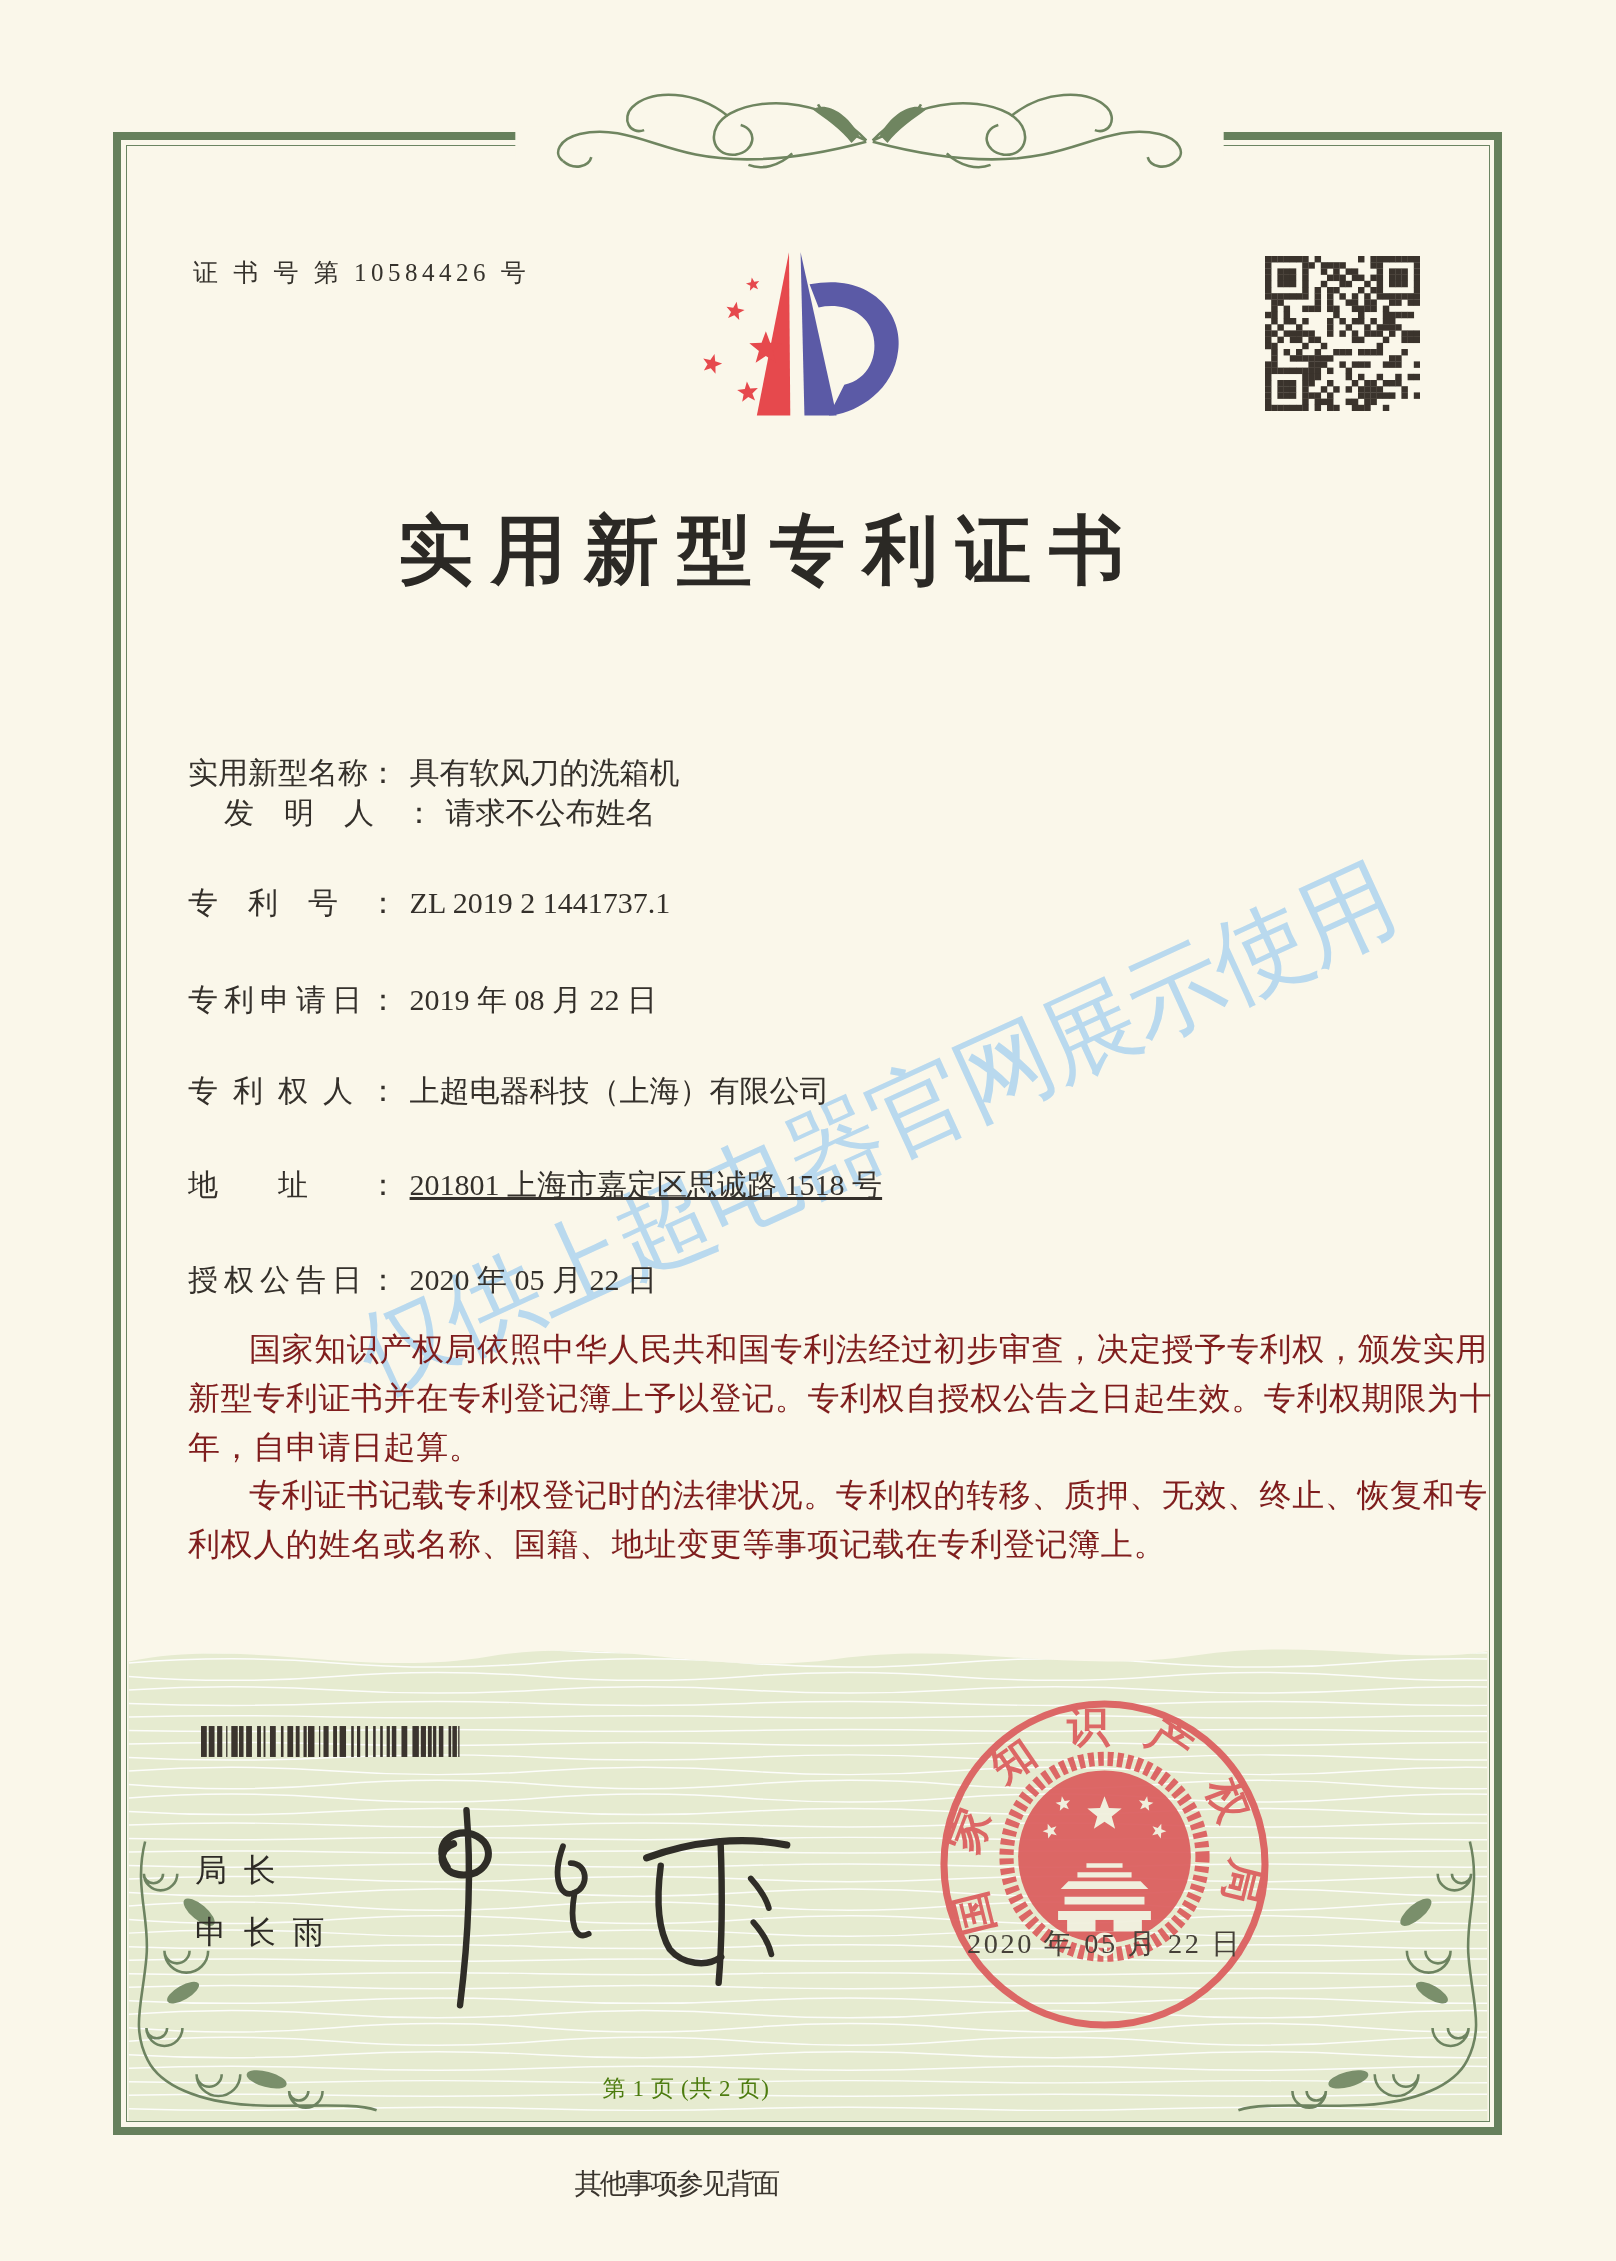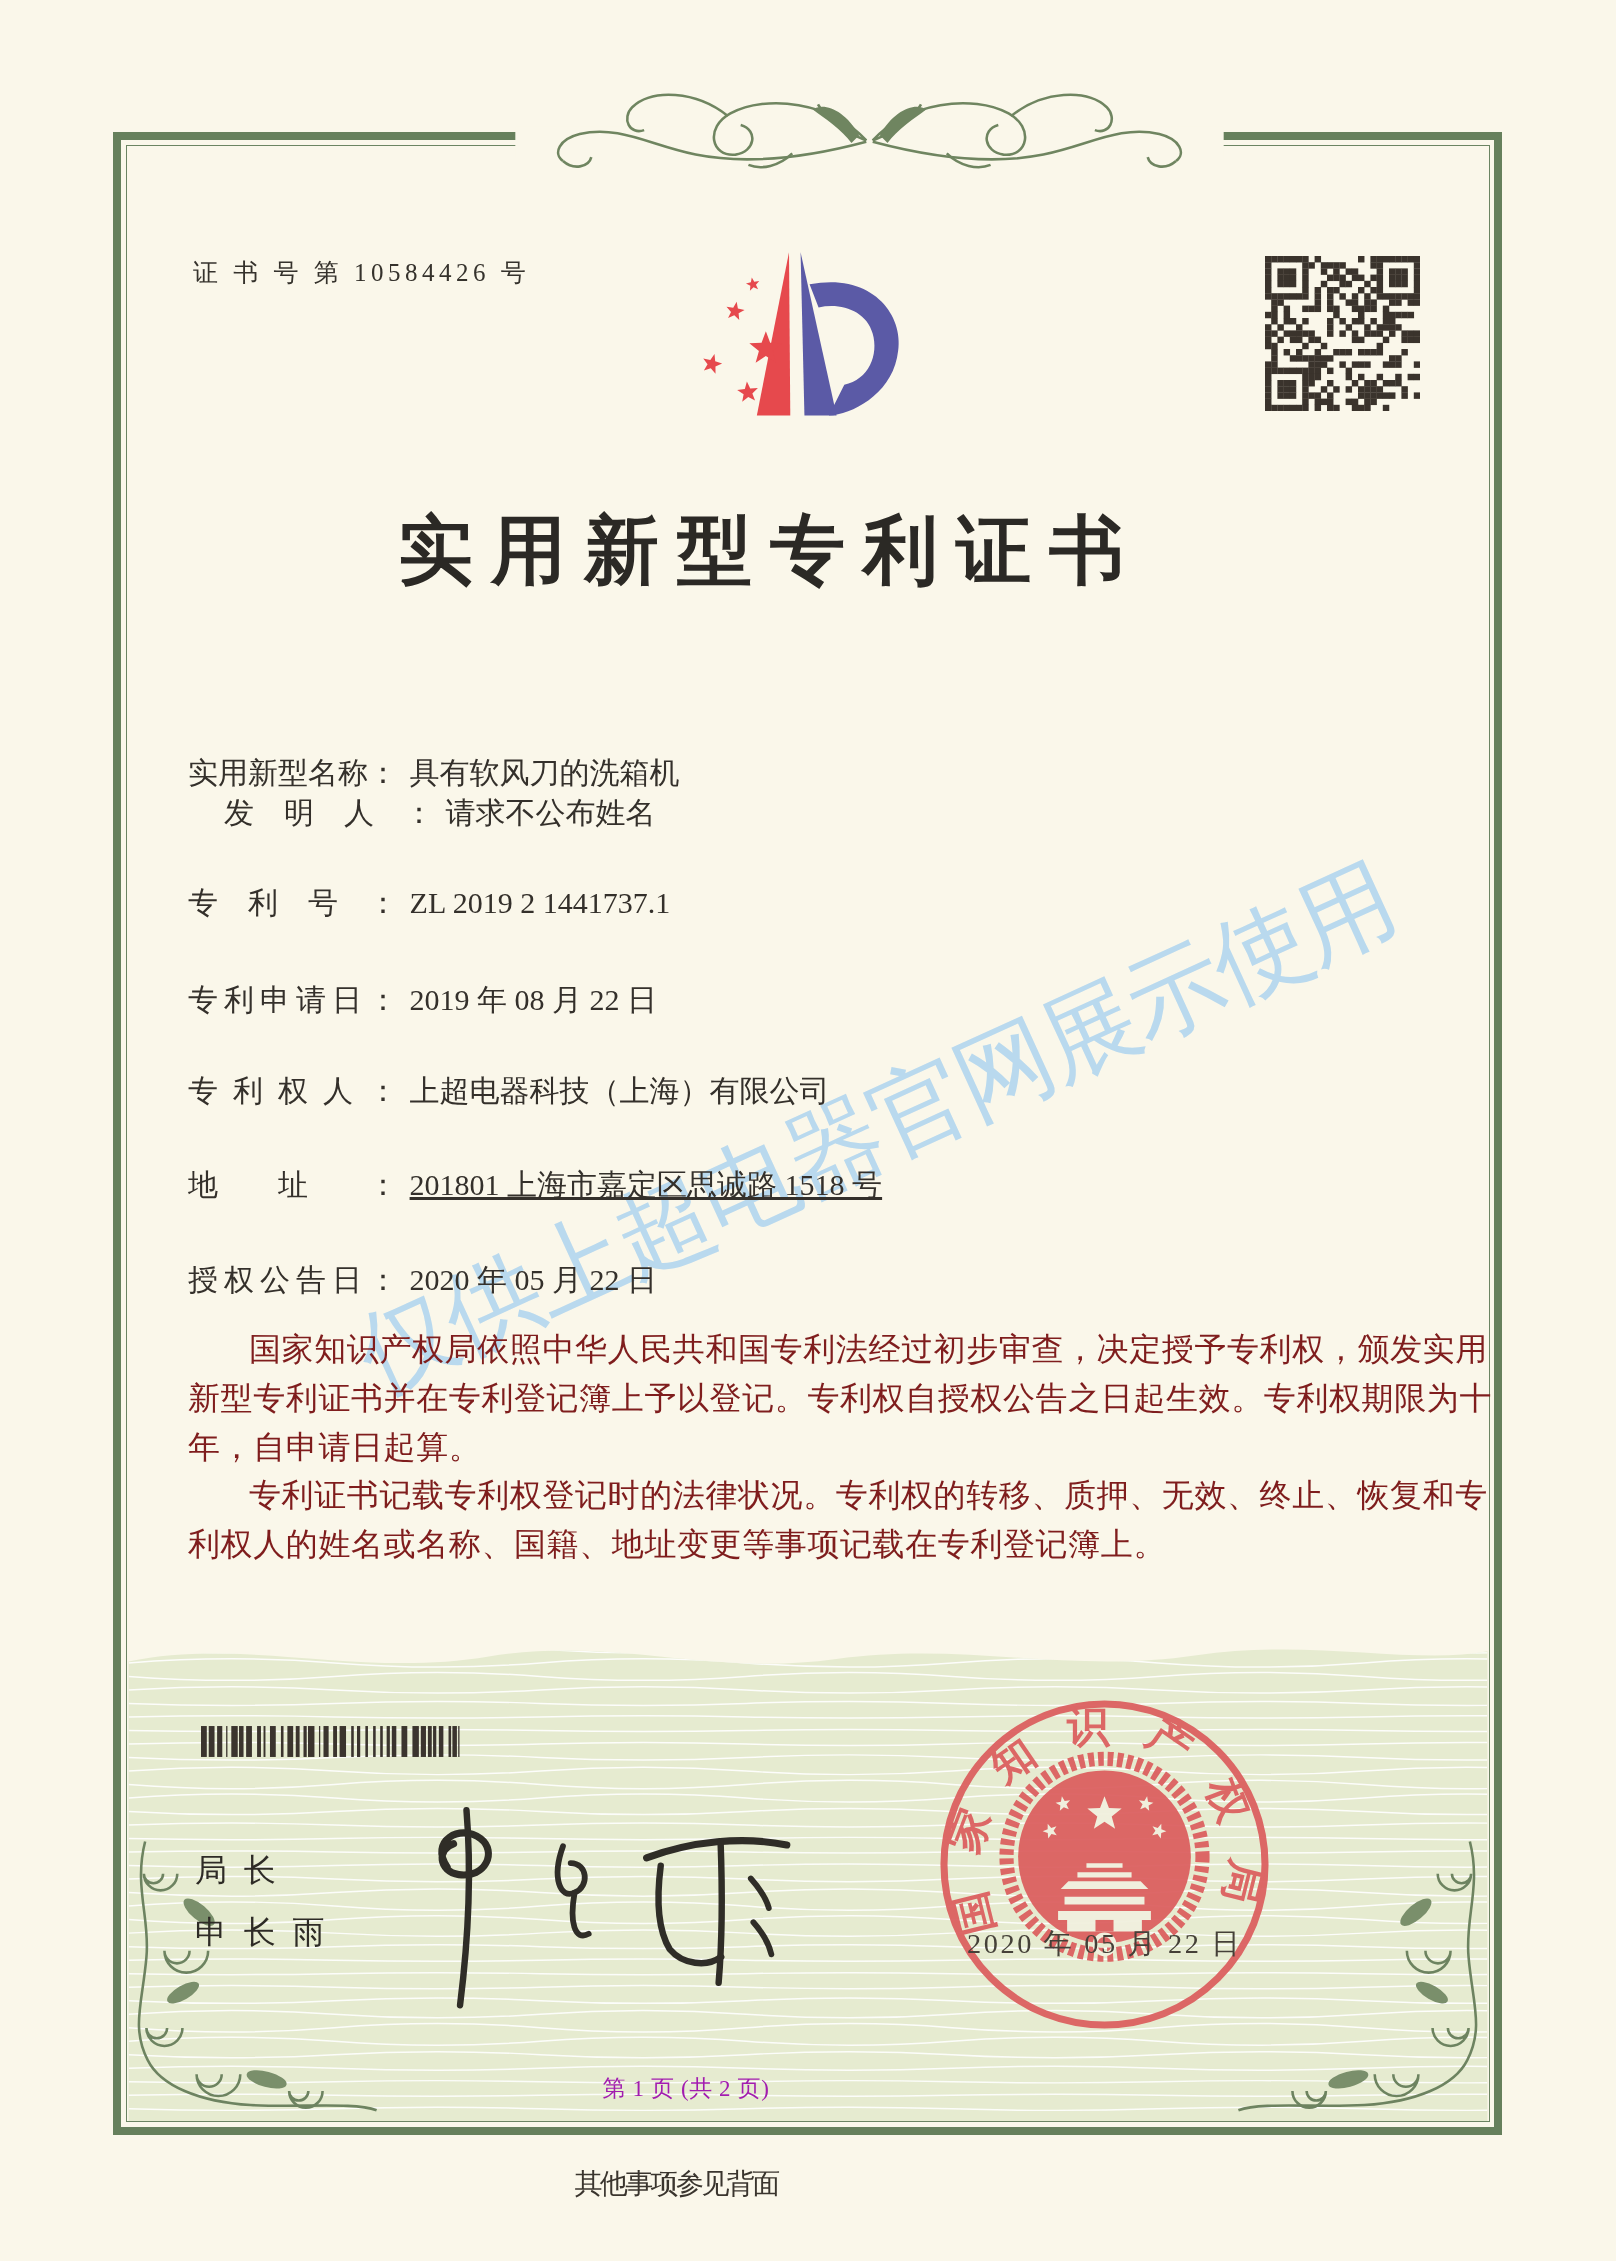--- a/index.html
+++ b/index.html
@@ -20,21 +20,21 @@
   .f-label{display:inline-block;width:210px;text-align:justify;text-align-last:justify;}
   .f-label.g{width:184px;}
   .f-value{margin-left:11.6px;}
   .pair2{position:absolute;left:520px;top:0;}
   
   .bline{position:absolute;left:188px;width:1246px;font-size:32px;color:#7f1d1d;white-space:nowrap;z-index:5;letter-spacing:0.6px;}
   .indent{padding-left:61px;}
   
   .iss{position:absolute;left:195px;font-size:32px;letter-spacing:16.7px;color:#2e2b26;z-index:5;}
   
-  .pageinfo{left:567px;top:2073px;width:238px;text-align:center;font-size:23px;letter-spacing:0.6px;color:#a21caf;z-index:5;}
+  .pageinfo{left:567px;top:2073px;width:238px;text-align:center;font-size:23px;letter-spacing:0.6px;color:#4d7c0f;z-index:5;}
   .backnote{left:557px;top:2165px;width:238px;text-align:center;font-size:28px;letter-spacing:-2.6px;color:#3a352e;z-index:5;}
   
   .wm{left:364px;top:1315px;font-size:97px;letter-spacing:-3.2px;color:#a9d2ef;opacity:.8;
       transform:rotate(-24.6deg);transform-origin:0 50%;white-space:nowrap;z-index:3;line-height:97px;}
   
   #band{left:128px;top:1623px;z-index:1;}
   #ornament{left:496px;top:76px;z-index:4;}
   .corner{z-index:2;}
   .corner.r{transform:scaleX(-1);}
   #logo{left:681px;top:247px;z-index:4;}

